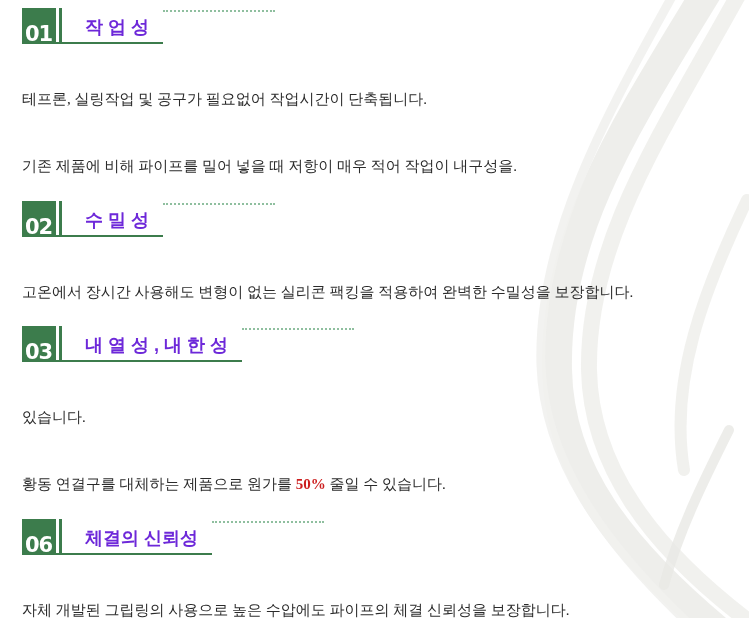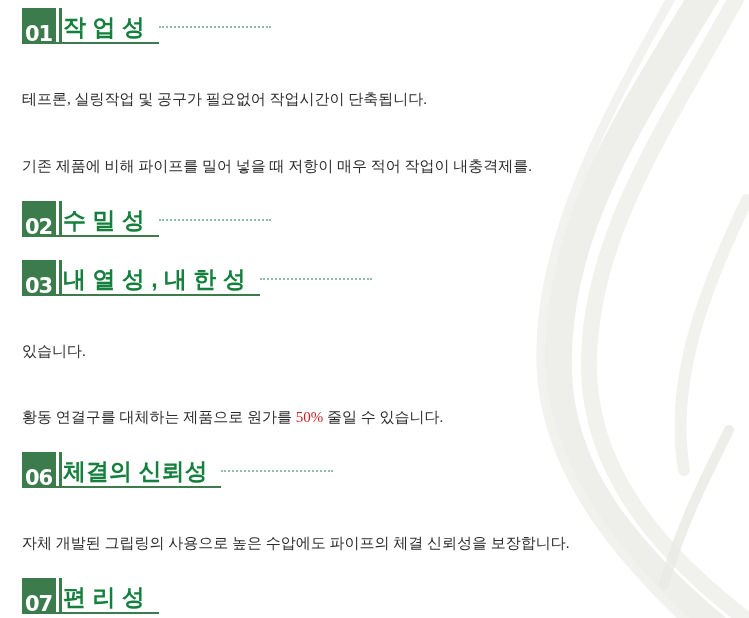--- a/index.html
+++ b/index.html
@@ -13,21 +13,21 @@
   .watermark{
     position:absolute;top:0;right:0;width:270px;height:618px;
     z-index:0;pointer-events:none;
   }
   .content{
     position:relative;z-index:1;
     padding:8px 6px 0 22px;
   }
   .section{margin-bottom:23px;}
   .heading-row{
-    display:flex;align-items:center;
+    display:flex;align-items:flex-start;
   }
   .heading-main{
     display:inline-flex;align-items:flex-end;
     border-bottom:2px solid #3c7c4c;
     padding-right:14px;
   }
   .badge{
     position:relative;
     width:34px;height:34px;
     background:#3c7c4c;
@@ -38,40 +38,40 @@
     color:#ffffff;
     font-family:"DejaVu Sans","Liberation Sans",sans-serif;
     font-weight:bold;font-size:21px;line-height:21px;
     letter-spacing:-1px;
   }
   .stripe{
     width:3px;height:34px;background:#3c7c4c;
     margin-left:3px;flex:0 0 auto;
   }
   .section-title{
-    margin-left:1px;
-    color:#15803d;
+    margin-left:23px;
+    color:#6d28d9;
     font-family:"Liberation Sans","DejaVu Sans",sans-serif;
     font-weight:bold;
-    font-size:23px;line-height:30px;
+    font-size:18px;line-height:30px;
     white-space:nowrap;
   }
   .dotted-tail{
     display:inline-block;
     width:112px;height:2px;
     border-bottom:2px dotted #8fbf9f;
     margin-bottom:0px;
   }
   .body-text{
     margin:9px 0 0 0;
     color:#2b2b2b;
     font-size:15px;line-height:1.45;
   }
   .body-line{white-space:nowrap;margin-top:45px;}
-  .highlight-red{color:#cc1f1f;font-weight:normal;}
+  .highlight-red{color:#cc1f1f;font-weight:bold;}
 </style>
 </head>
 <body>
 
 <div class="page">
 
   <svg class="watermark" viewBox="0 0 270 618" fill="none" xmlns="http://www.w3.org/2000/svg">
     <path d="M235 -20 C 150 120, 75 230, 78 370 C 80 470, 140 550, 250 640" stroke="#ebebe8" stroke-width="30" stroke-linecap="round" opacity="0.85"></path>
     <path d="M262 -10 C 185 130, 108 240, 110 370 C 112 465, 170 545, 268 620" stroke="#efefec" stroke-width="16" stroke-linecap="round" opacity="0.9"></path>
     <path d="M205 -25 C 130 110, 58 235, 62 365 C 65 455, 118 540, 222 635" stroke="#f1f1ee" stroke-width="9" stroke-linecap="round" opacity="0.9"></path>
@@ -87,34 +87,37 @@
           <span class="badge">
             <span class="badge-num">01</span>
           </span>
           <span class="stripe"></span>
           <span class="section-title">작 업 성</span>
         </span>
         <span class="dotted-tail"></span>
       </div>
       <div class="body-text">
         <div class="body-line">테프론, 실링작업 및 공구가 필요없어 작업시간이 단축됩니다.</div>
-        <div class="body-line">기존 제품에 비해 파이프를 밀어 넣을 때 저항이 매우 적어 작업이 내충격제를.</div>
+        <div class="body-line">기존 제품에 비해 파이프를 밀어 넣을 때 저항이 매우 적어 작업이 내구성을.</div>
       </div>
     </div>
 
     <div class="section">
       <div class="heading-row">
         <span class="heading-main">
           <span class="badge">
             <span class="badge-num">02</span>
           </span>
           <span class="stripe"></span>
           <span class="section-title">수 밀 성</span>
         </span>
         <span class="dotted-tail"></span>
+      </div>
+      <div class="body-text">
+        <div class="body-line">고온에서 장시간 사용해도 변형이 없는 실리콘 팩킹을 적용하여 완벽한 수밀성을 보장합니다.</div>
       </div>
     </div>
 
     <div class="section">
       <div class="heading-row">
         <span class="heading-main">
           <span class="badge">
             <span class="badge-num">03</span>
           </span>
           <span class="stripe"></span>

